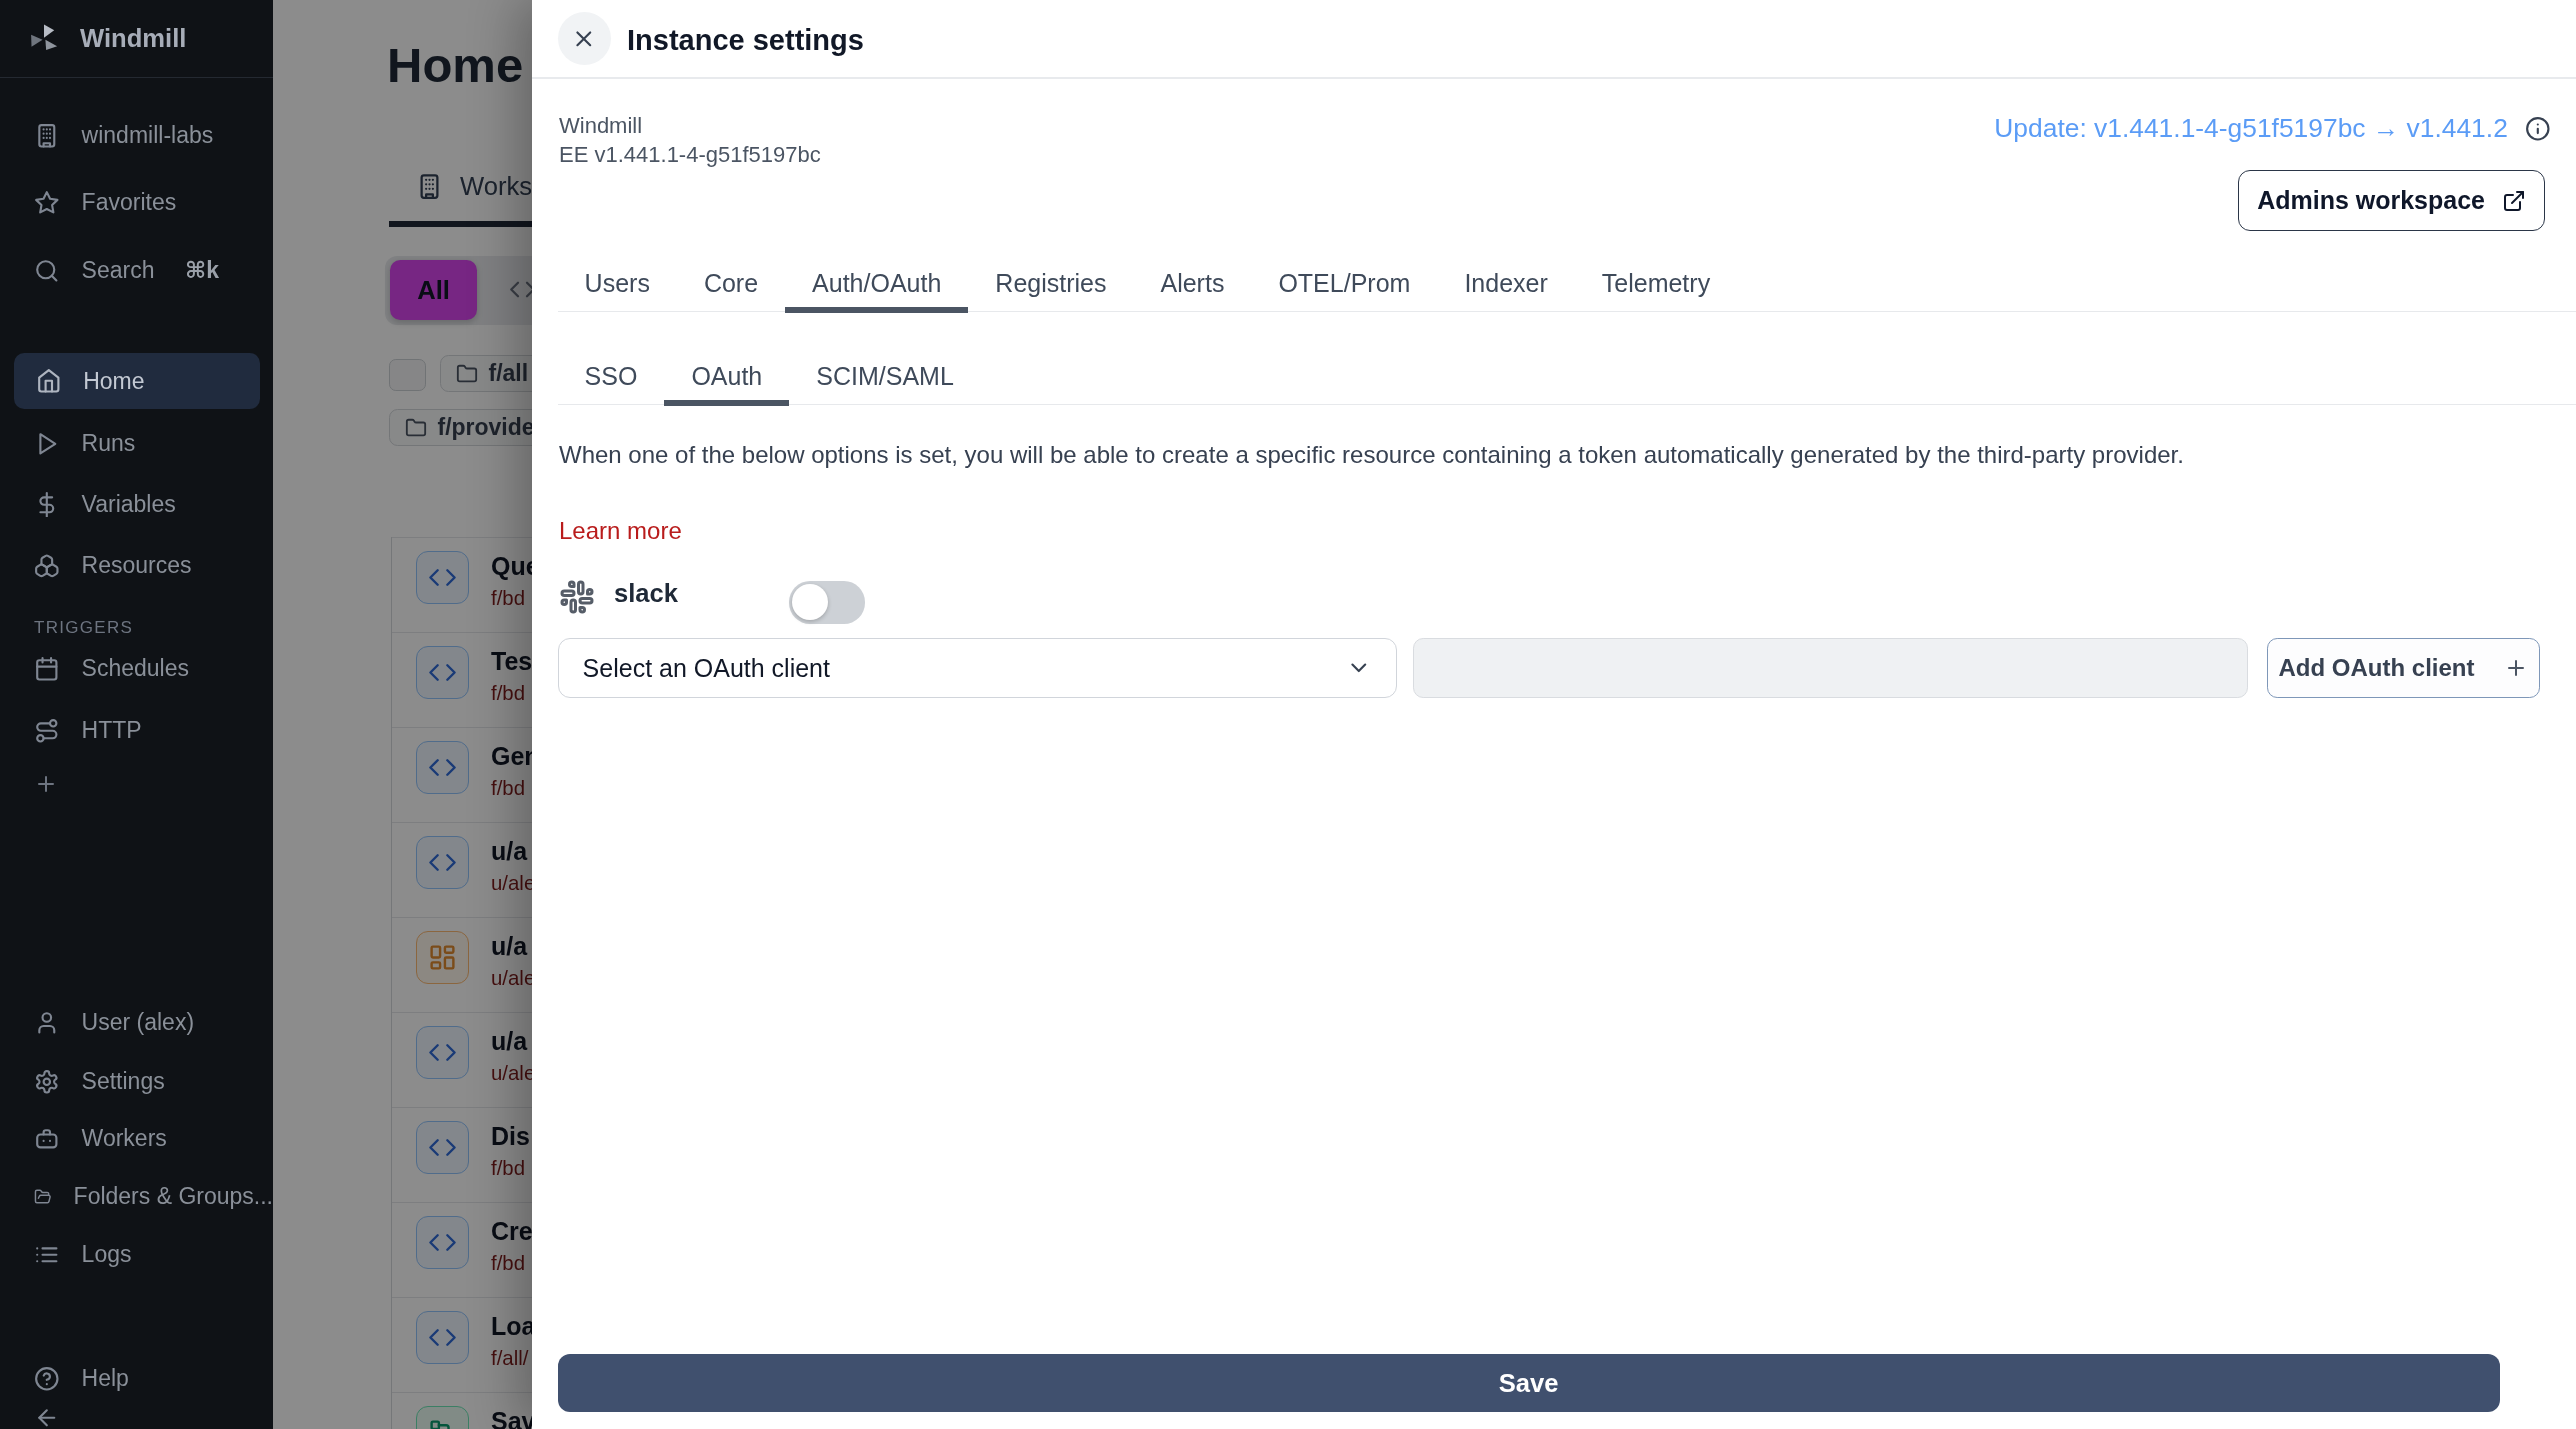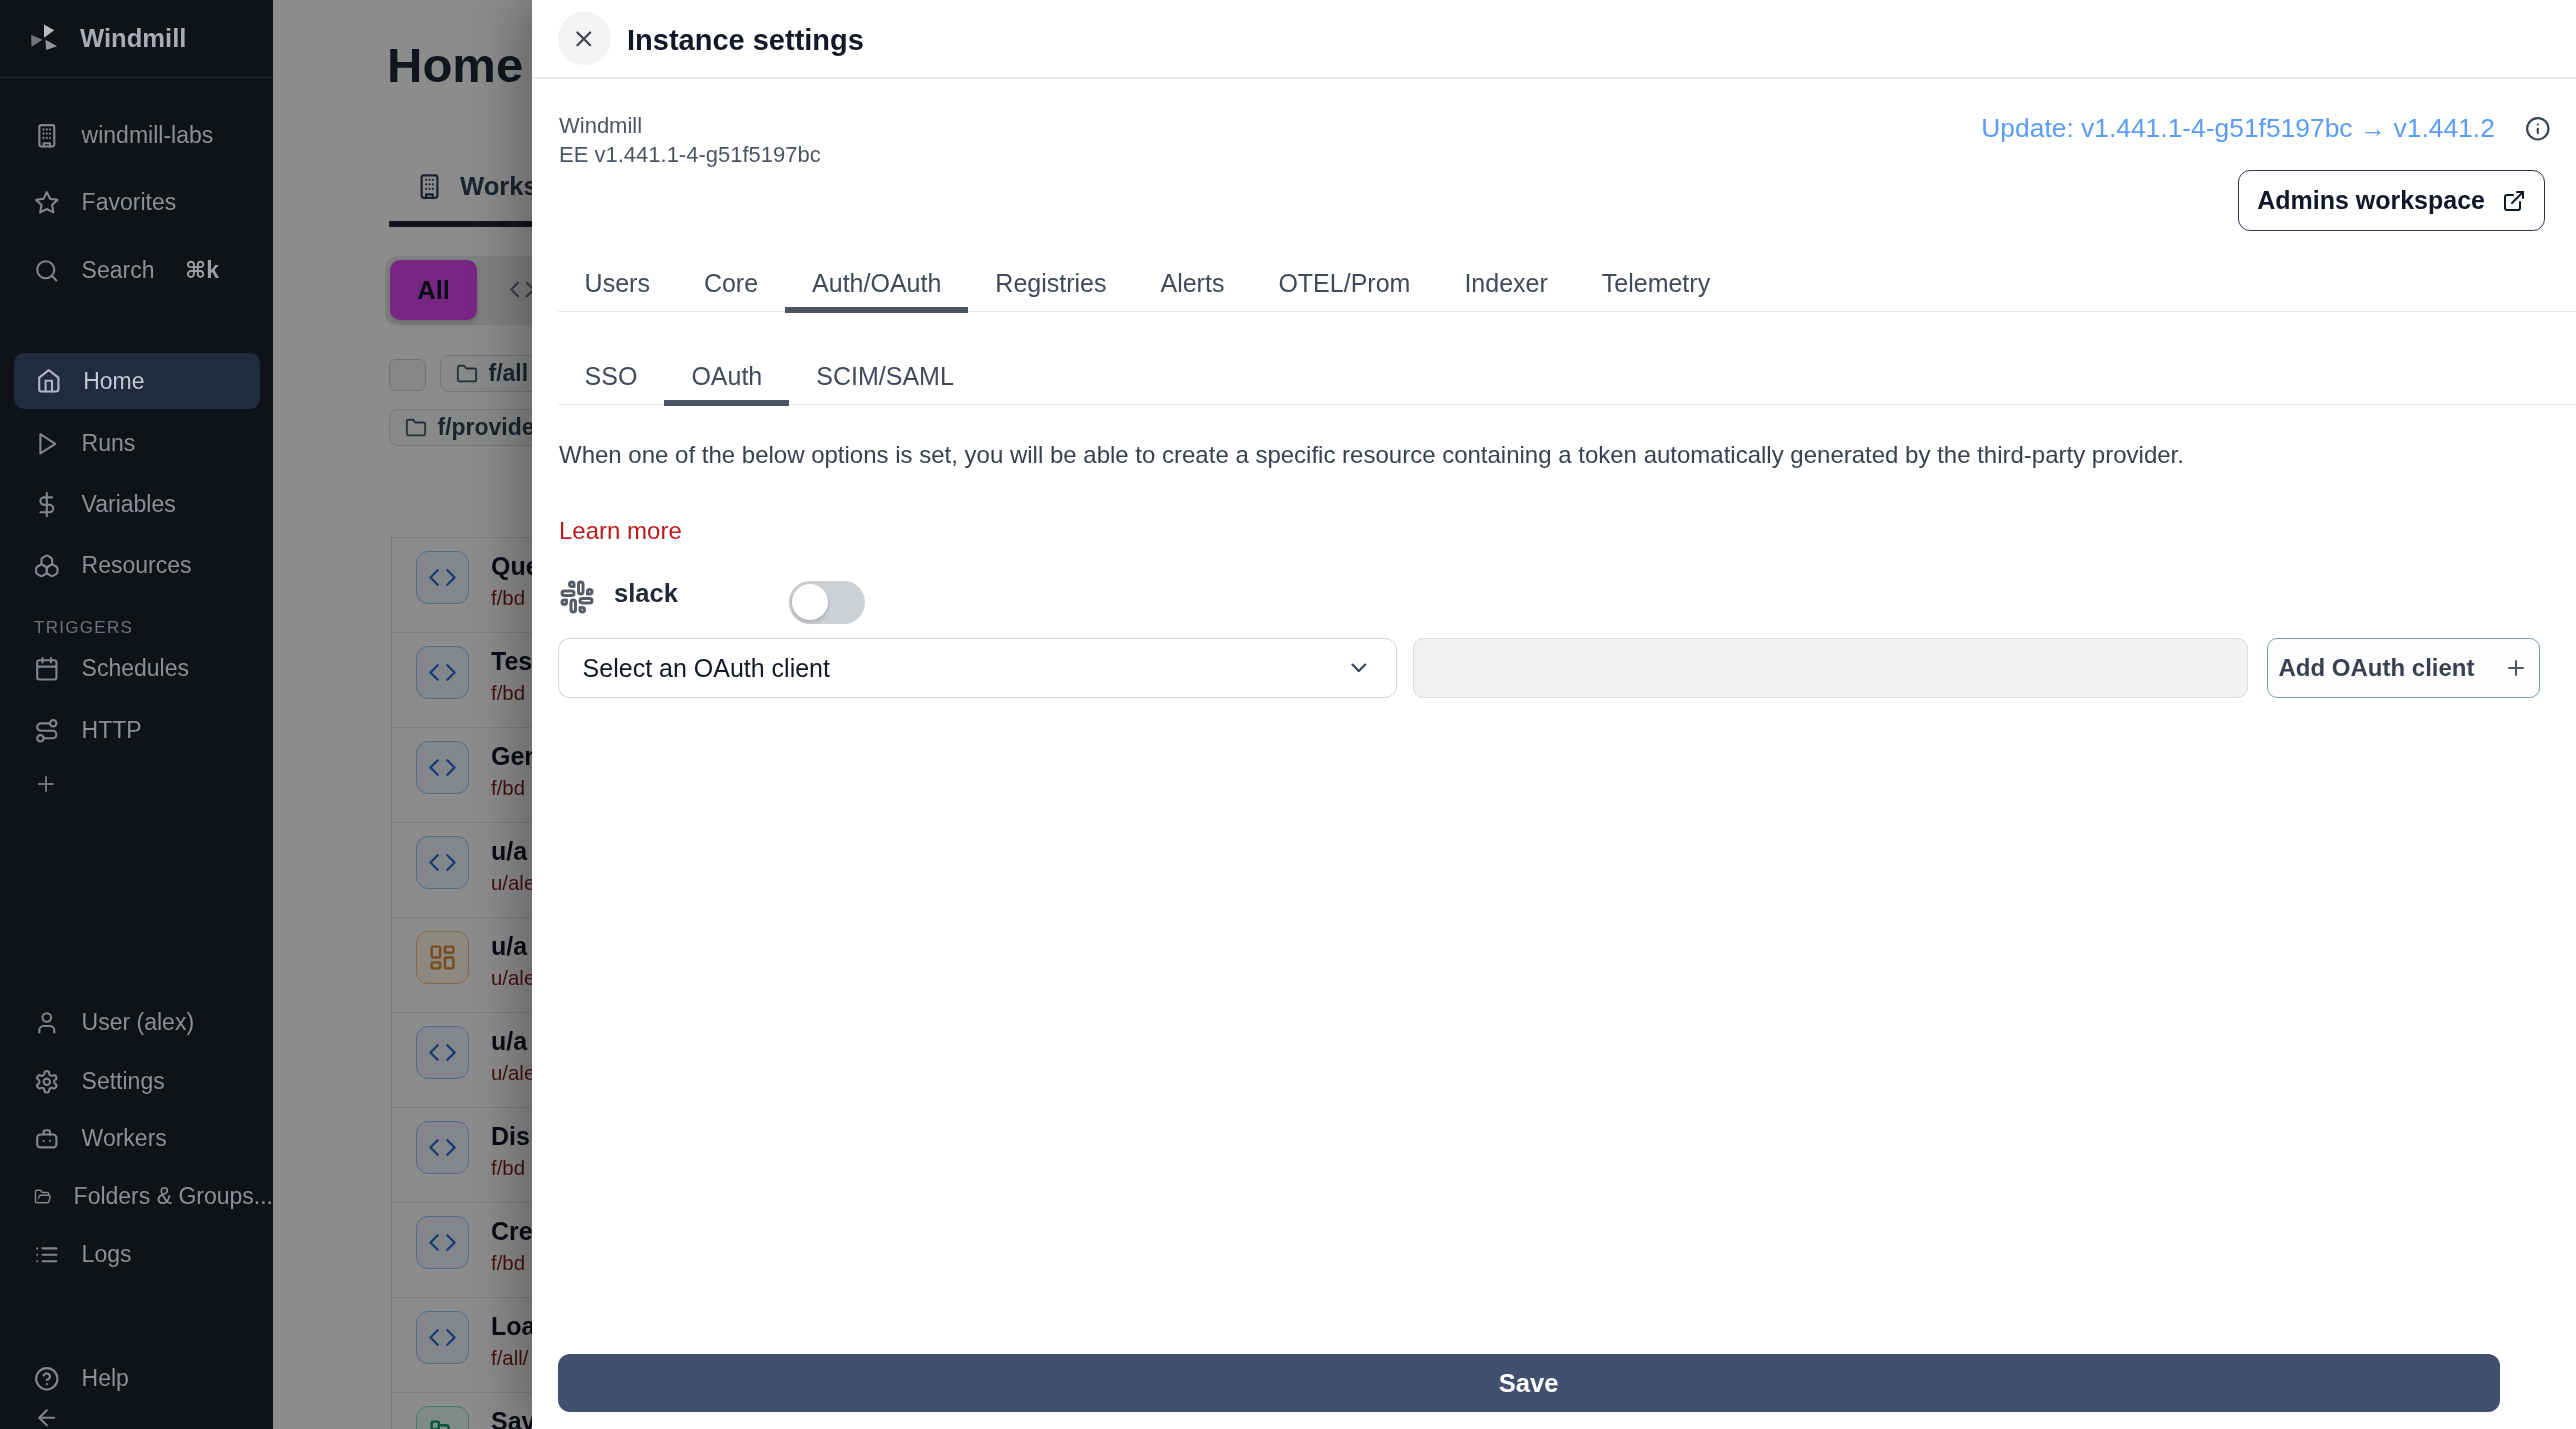--- a/index.html
+++ b/index.html
@@ -26,21 +26,21 @@
   .sitem.active .ic { color:#aeb5c0; }
   .shortcut { color:#9aa0a9; font-size:23px; font-weight:700; margin-left:8.5px; }
   .section-label { position:absolute; left:34px; color:#6d7480; font-size:17px;
     letter-spacing:1.3px; font-weight:500; }
 
   
   .main { position:absolute; left:273px; top:0; right:0; bottom:0; background:#ffffff; z-index:1; }
   .page-title { position:absolute; left:114px; top:37px; font-size:49px;
     font-weight:700; color:#1f2937; }
   .ws-tab { position:absolute; left:143px; top:172px; display:flex;
-    align-items:center; gap:17px; color:#334155; font-size:25.6px; font-weight:700; }
+    align-items:center; gap:17px; color:#334155; font-size:25.6px; font-weight:400; }
   .ws-underline { position:absolute; left:116px; top:221px; width:443px;
     height:6px; background:#1f2937; }
   .seg { position:absolute; left:112px; top:256px; width:213px; height:69px;
     border-radius:12px; background:#e9ebee; }
   .seg-chip { position:absolute; left:5.1px; top:4.3px; width:87px; height:60px;
     border-radius:10.2px; background:#d946ef; box-shadow:0 2.6px 6.8px rgba(0,0,0,.18);
     display:flex; align-items:center; justify-content:center;
     font-size:25.6px; font-weight:700; color:#111827; }
   .seg-code { position:absolute; left:124px; top:20.4px; color:#6b7280; }
   .cbx { position:absolute; left:116px; top:359px; width:37px; height:31.5px;
@@ -74,21 +74,21 @@
     background:#ffffff; z-index:10; box-shadow:-15.3px 0 47px rgba(0,0,0,.28); }
   .close-btn { position:absolute; left:25.6px; top:12px; width:53px; height:53px;
     border-radius:50%; background:#f1f3f5; border:none; display:flex;
     align-items:center; justify-content:center; color:#374151; cursor:pointer; }
   .drawer-title { position:absolute; left:95px; top:24px; font-size:29px;
     font-weight:600; color:#111827; }
   .hdr-sep { position:absolute; left:0; right:0; top:77px; height:1.7px; background:#e8eaed; }
   .meta { position:absolute; left:27px; top:111px; font-size:22px;
     color:#4b5563; line-height:29px; }
   .update-row { position:absolute; top:113px; right:25.6px; display:flex;
-    align-items:center; gap:30px; }
+    align-items:center; gap:17px; }
   .update-link { font-size:26.4px; color:#5b9cf6; text-decoration:none; cursor:pointer; }
   .info-ic { color:#374151; cursor:pointer; }
   .admins-btn { position:absolute; top:170px; right:31px; height:61px;
     display:flex; align-items:center; gap:17px; padding:0 18px;
     border-radius:12px; border:1.7px solid #2b3648; background:#ffffff;
     font-size:25px; font-weight:700; color:#0f172a; cursor:pointer; }
   .tabs { position:absolute; left:25.6px; right:0; height:56px; display:flex;
     border-bottom:1.7px solid #e7e9ec; }
   .tabs.lvl1 { top:256px; }
   .tabs.lvl2 { top:349px; }

